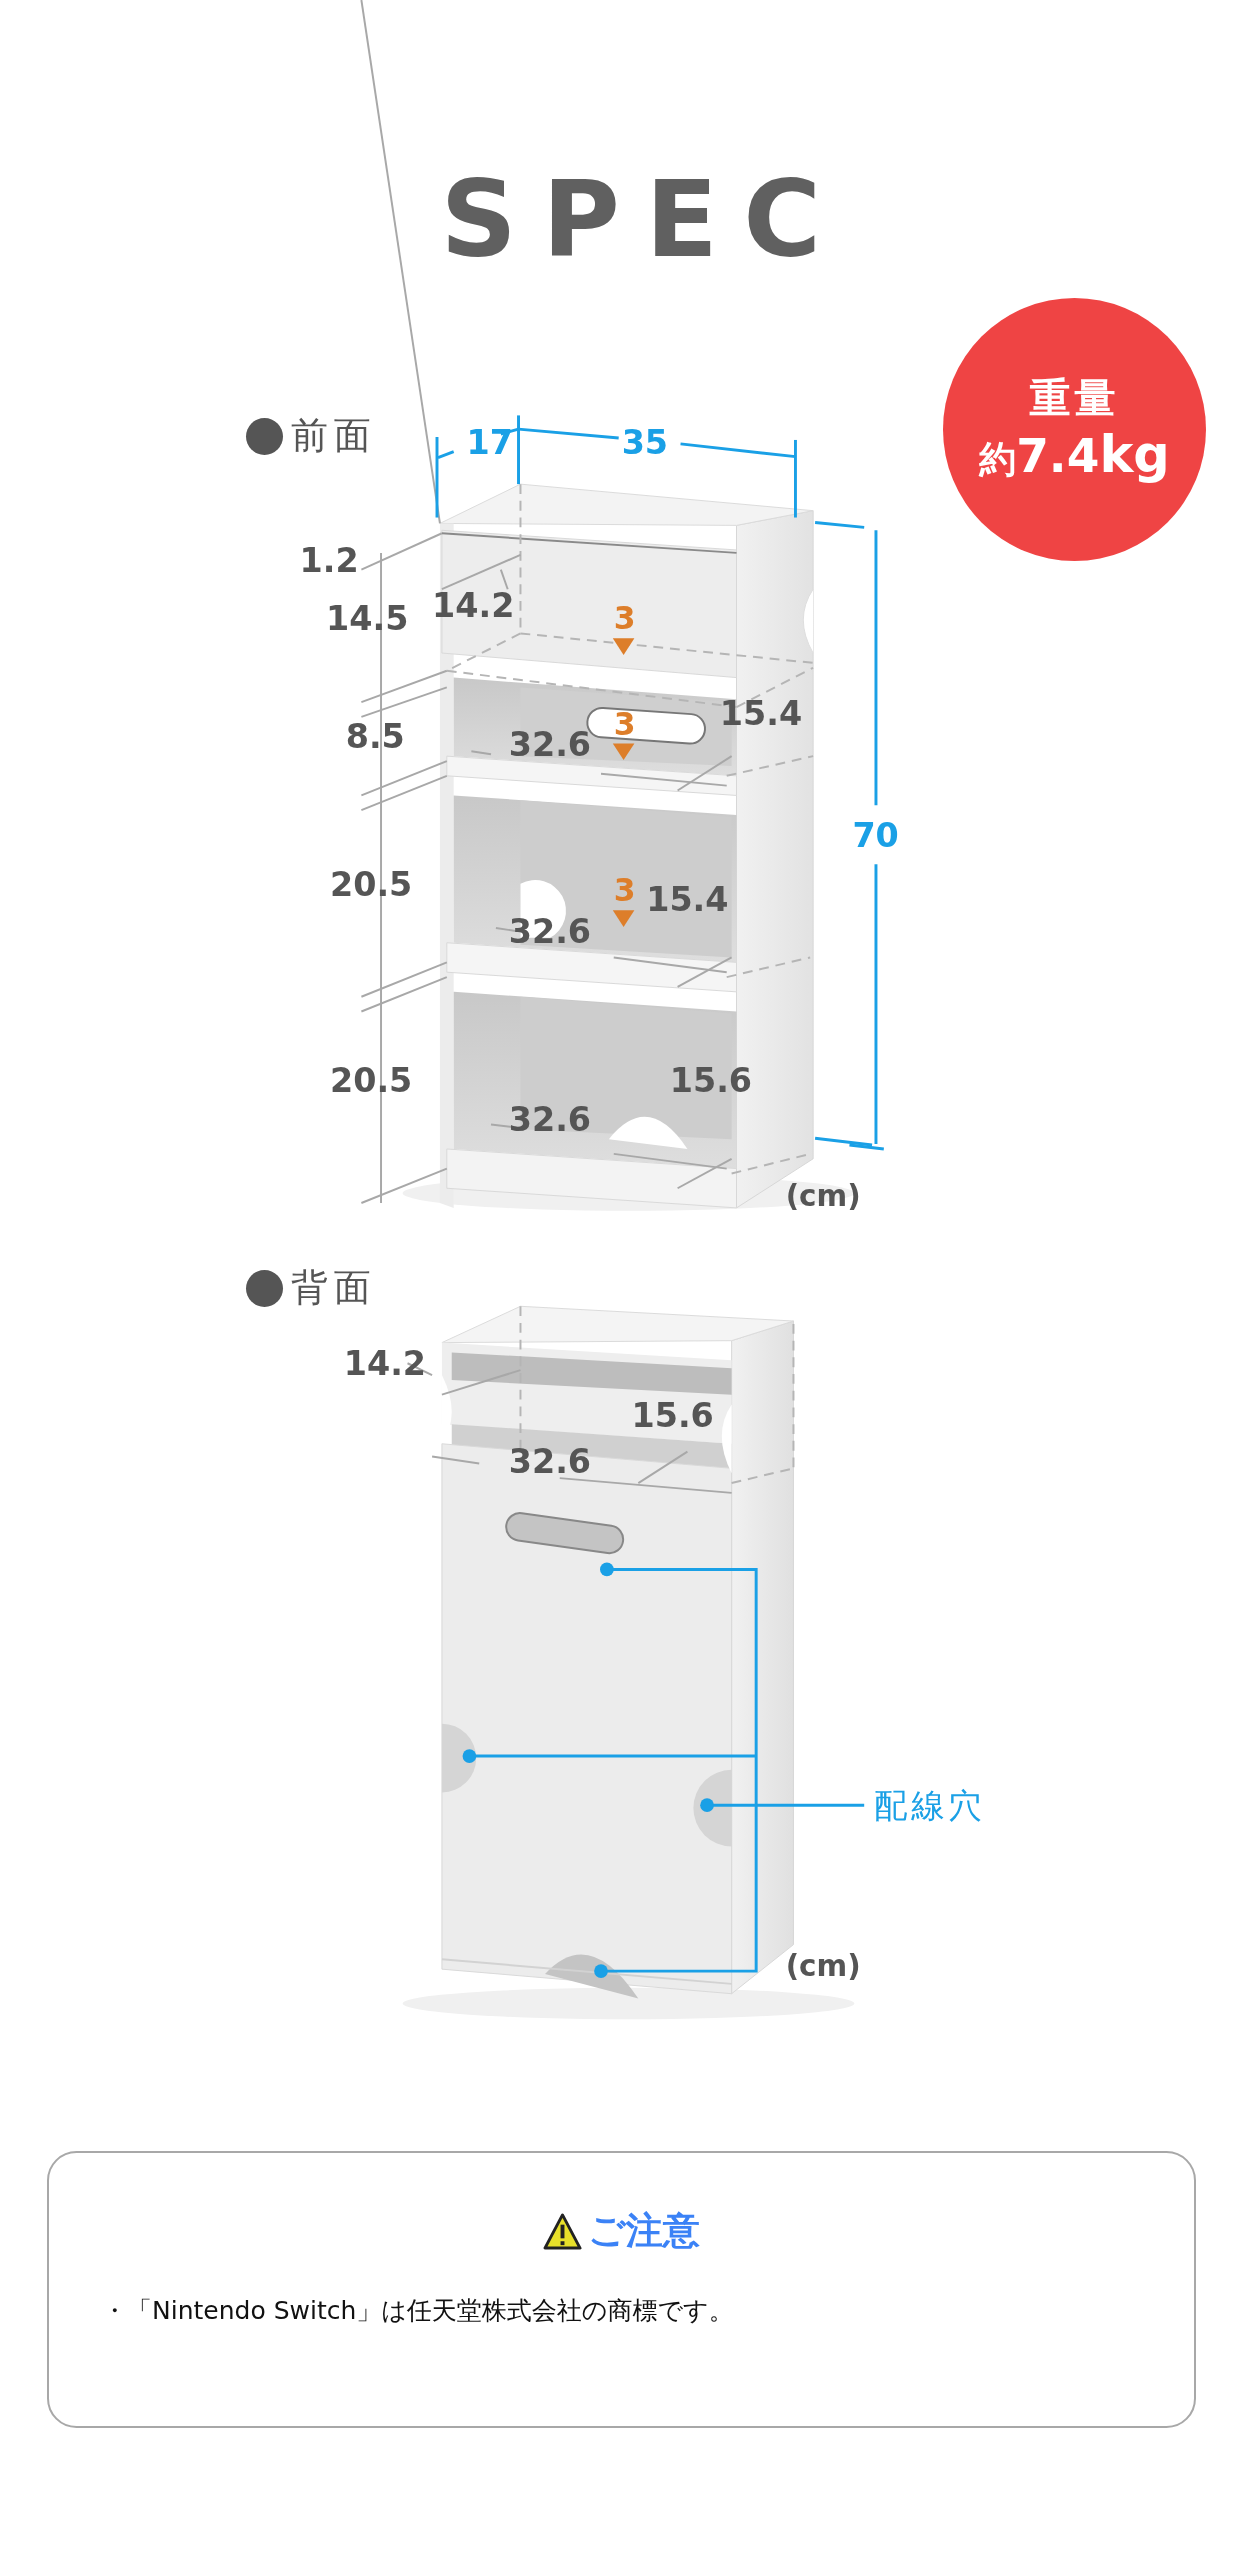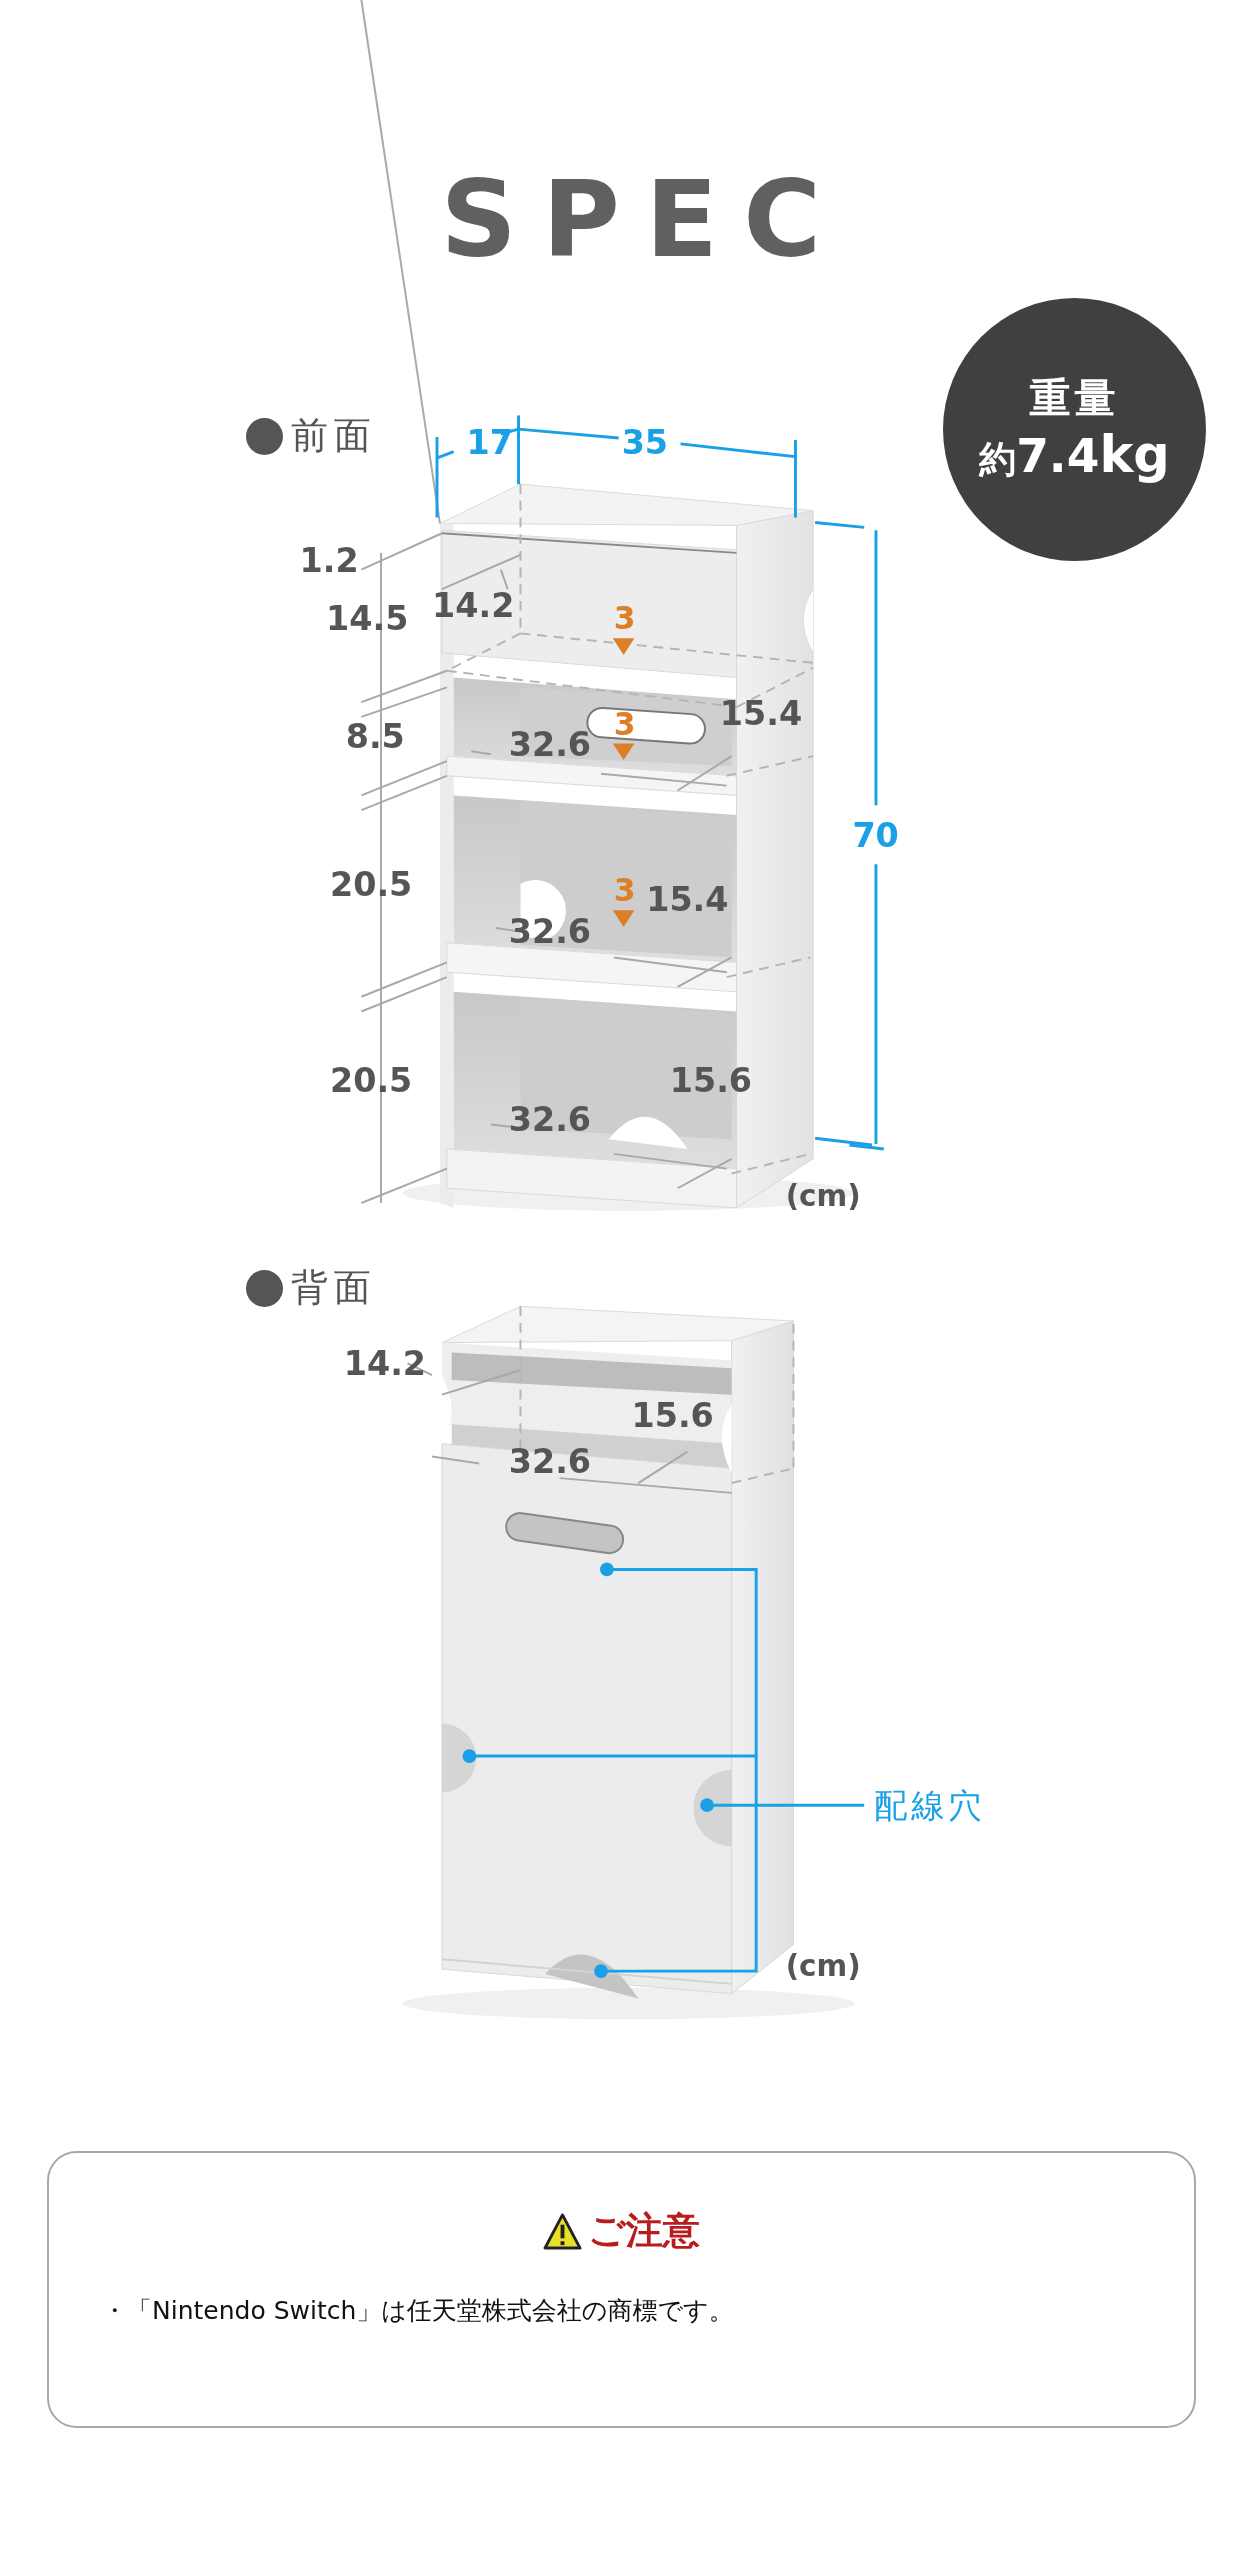--- a/index.html
+++ b/index.html
@@ -2,38 +2,38 @@
 <html><head>
 <meta charset="utf-8">
 <style>
   html, body { margin:0; padding:0; background:#ffffff; }
   body { width:1257px; height:2576px; position:relative; overflow:hidden;
          font-family:"DejaVu Sans", sans-serif; color:#555; }
   .title { position:absolute; left:0; width:1257px; top:167px; text-align:center;
            font-family:"DejaVu Sans", sans-serif; font-weight:bold; font-size:106px;
            letter-spacing:25.5px; color:#606060; line-height:1; padding-left:30px; box-sizing:border-box; }
   .badge { position:absolute; left:943px; top:298px; width:263px; height:263px; border-radius:50%;
-           background:#404040; color:#fff; display:flex; flex-direction:column; align-items:center;
+           background:#ef4444; color:#fff; display:flex; flex-direction:column; align-items:center;
            justify-content:center; font-weight:bold; }
   .badge .l1 { font-size:41px; letter-spacing:3.9px; line-height:1.2; }
   .badge .l2 { font-size:47px; line-height:1.2; }
   .badge .l2 .pre { font-size:37px; }
   .badge .l2 .unit { font-size:51px; }
   .section-label { position:absolute; display:flex; align-items:center; font-size:37px; color:#555;
                    letter-spacing:5.9px; }
   .section-label .dot { width:37px; height:37px; border-radius:50%; background:#555; margin-right:7.9px; }
   svg.diagram { position:absolute; left:0; top:0; }
   .dim { font-family:"DejaVu Sans", sans-serif; font-weight:bold; fill:#555; }
   .dim-blue { font-family:"DejaVu Sans", sans-serif; font-weight:bold; fill:#1aa0e6; }
   .dim-orange { font-family:"DejaVu Sans", sans-serif; font-weight:bold; fill:#dd7e2a; }
   .label-blue { font-family:"DejaVu Sans", sans-serif; fill:#1aa0e6; }
   .notice { position:absolute; left:47px; top:2151px; width:1149px; height:277px;
             border:2.9px solid #a8a8a8; border-radius:29.5px; background:#fff; box-sizing:border-box; }
   .notice-title { position:absolute; left:0; width:100%; top:53px; display:flex; justify-content:center;
-                  align-items:center; font-size:37px; font-weight:bold; color:#b91c1c; }
+                  align-items:center; font-size:37px; font-weight:bold; color:#3b82f6; }
   .notice-title svg { margin-right:5.9px; }
   .notice-list { position:absolute; left:53px; top:132px; margin:0; padding:0; list-style:none;
                  font-size:25px; color:#111; line-height:51px; }
   .notice-list li::before { content:"・"; }
 </style>
 </head>
 <body>
 
 <div class="title">SPEC</div>
 

